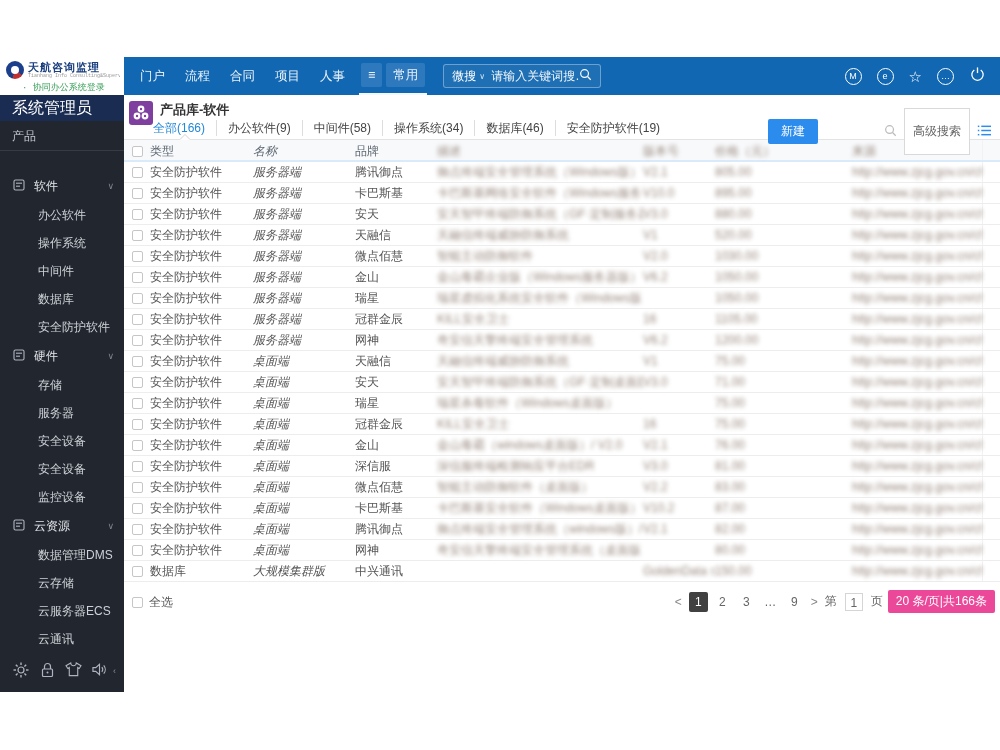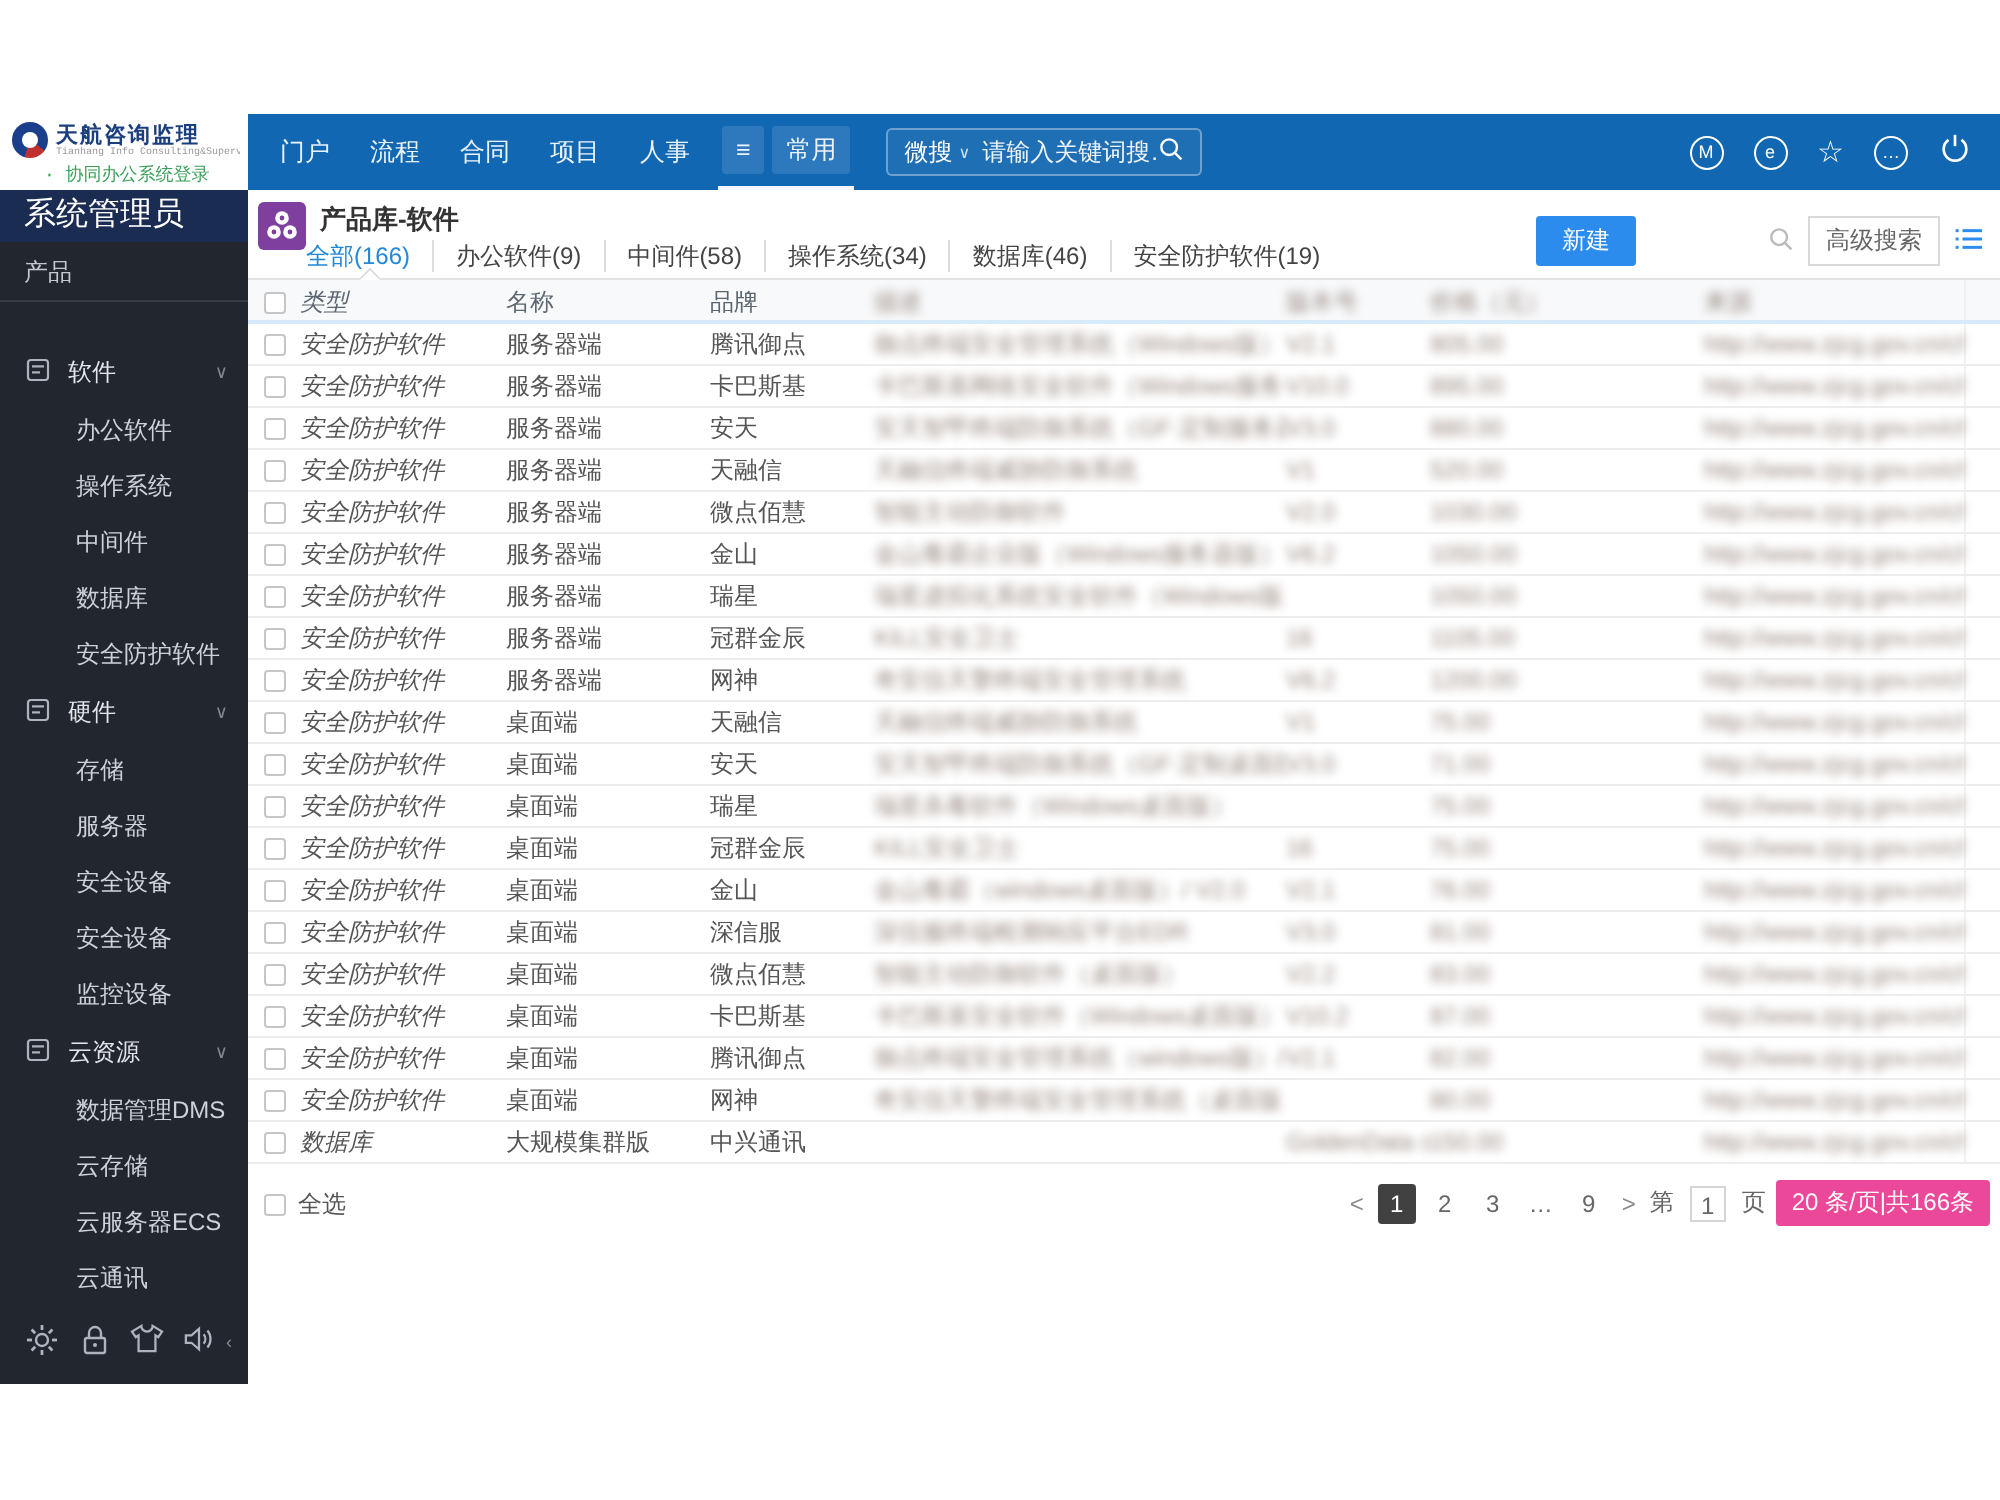--- a/index.html
+++ b/index.html
@@ -50,29 +50,29 @@
   .tabs { position:absolute; left:29px; top:25px; display:flex; align-items:center; }
   .tab { position:relative; padding:0 11px; color:#444; cursor:pointer; line-height:16px; border-left:1px solid #ddd; white-space:nowrap; }
   .tab:first-child { border-left:none; padding-left:0; }
   .tab.active { color:#2488d8; }
   .tab.active::after { content:""; position:absolute; left:50%; margin-left:-5px; top:15px;
     border-left:5px solid transparent; border-right:5px solid transparent; border-bottom:5px solid #fff;
     filter:drop-shadow(0 -1px 0 #d4d4d4); }
   .toolbar { position:absolute; right:8px; top:13px; display:flex; align-items:center; gap:7px; }
   .btn-new { background:#2b8ced; color:#fff; border:none; padding:4px 13px; border-radius:2px; font-size:12px; cursor:pointer; }
   .tb-search { border:none; outline:none; width:52px; font-size:12px; }
-  .btn-adv { background:#fff; border:1px solid #d9d9d9; color:#666; padding:3px 8px; font-size:12px; cursor:pointer; }
+  .btn-adv { background:#fff; border:1px solid #d9d9d9; color:#666; padding:14px 8px; font-size:12px; cursor:pointer; }
 
   
   .table-head { display:flex; height:22px; line-height:22px; background:#f8f9fb; border-bottom:2px solid #d9ebfa; color:#5c6670; }
   .trow { display:flex; height:21px; align-items:center; border-bottom:1px solid #ededed; cursor:default; }
   .cell { overflow:hidden; white-space:nowrap; font-size:12px; }
   .c-sel { width:26px; text-align:center; flex:none; }
-  .c-type { width:103px; flex:none;font-style:italic; }
-  .c-name { width:102px; flex:none; }
+  .c-type { width:103px; flex:none; }
+  .c-name { width:102px; flex:none;font-style:italic; }
   .c-brand { width:82px; flex:none; }
   .c-desc { width:206px; flex:none; }
   .c-ver { width:72px; flex:none; }
   .c-price { width:137px; flex:none; }
   .c-src { width:130px; flex:none; }
   .c-end { width:18px; flex:none; border-left:1px solid #f2f2f2; height:100%; }
   .blurred { filter:blur(2.3px); color:#98887e; }
   .cb { display:inline-block; width:11px; height:11px; border:1px solid #c6c6c6; border-radius:2px; background:#fff; vertical-align:middle; cursor:pointer; }
 
   .foot-row { position:relative; height:44px; }

